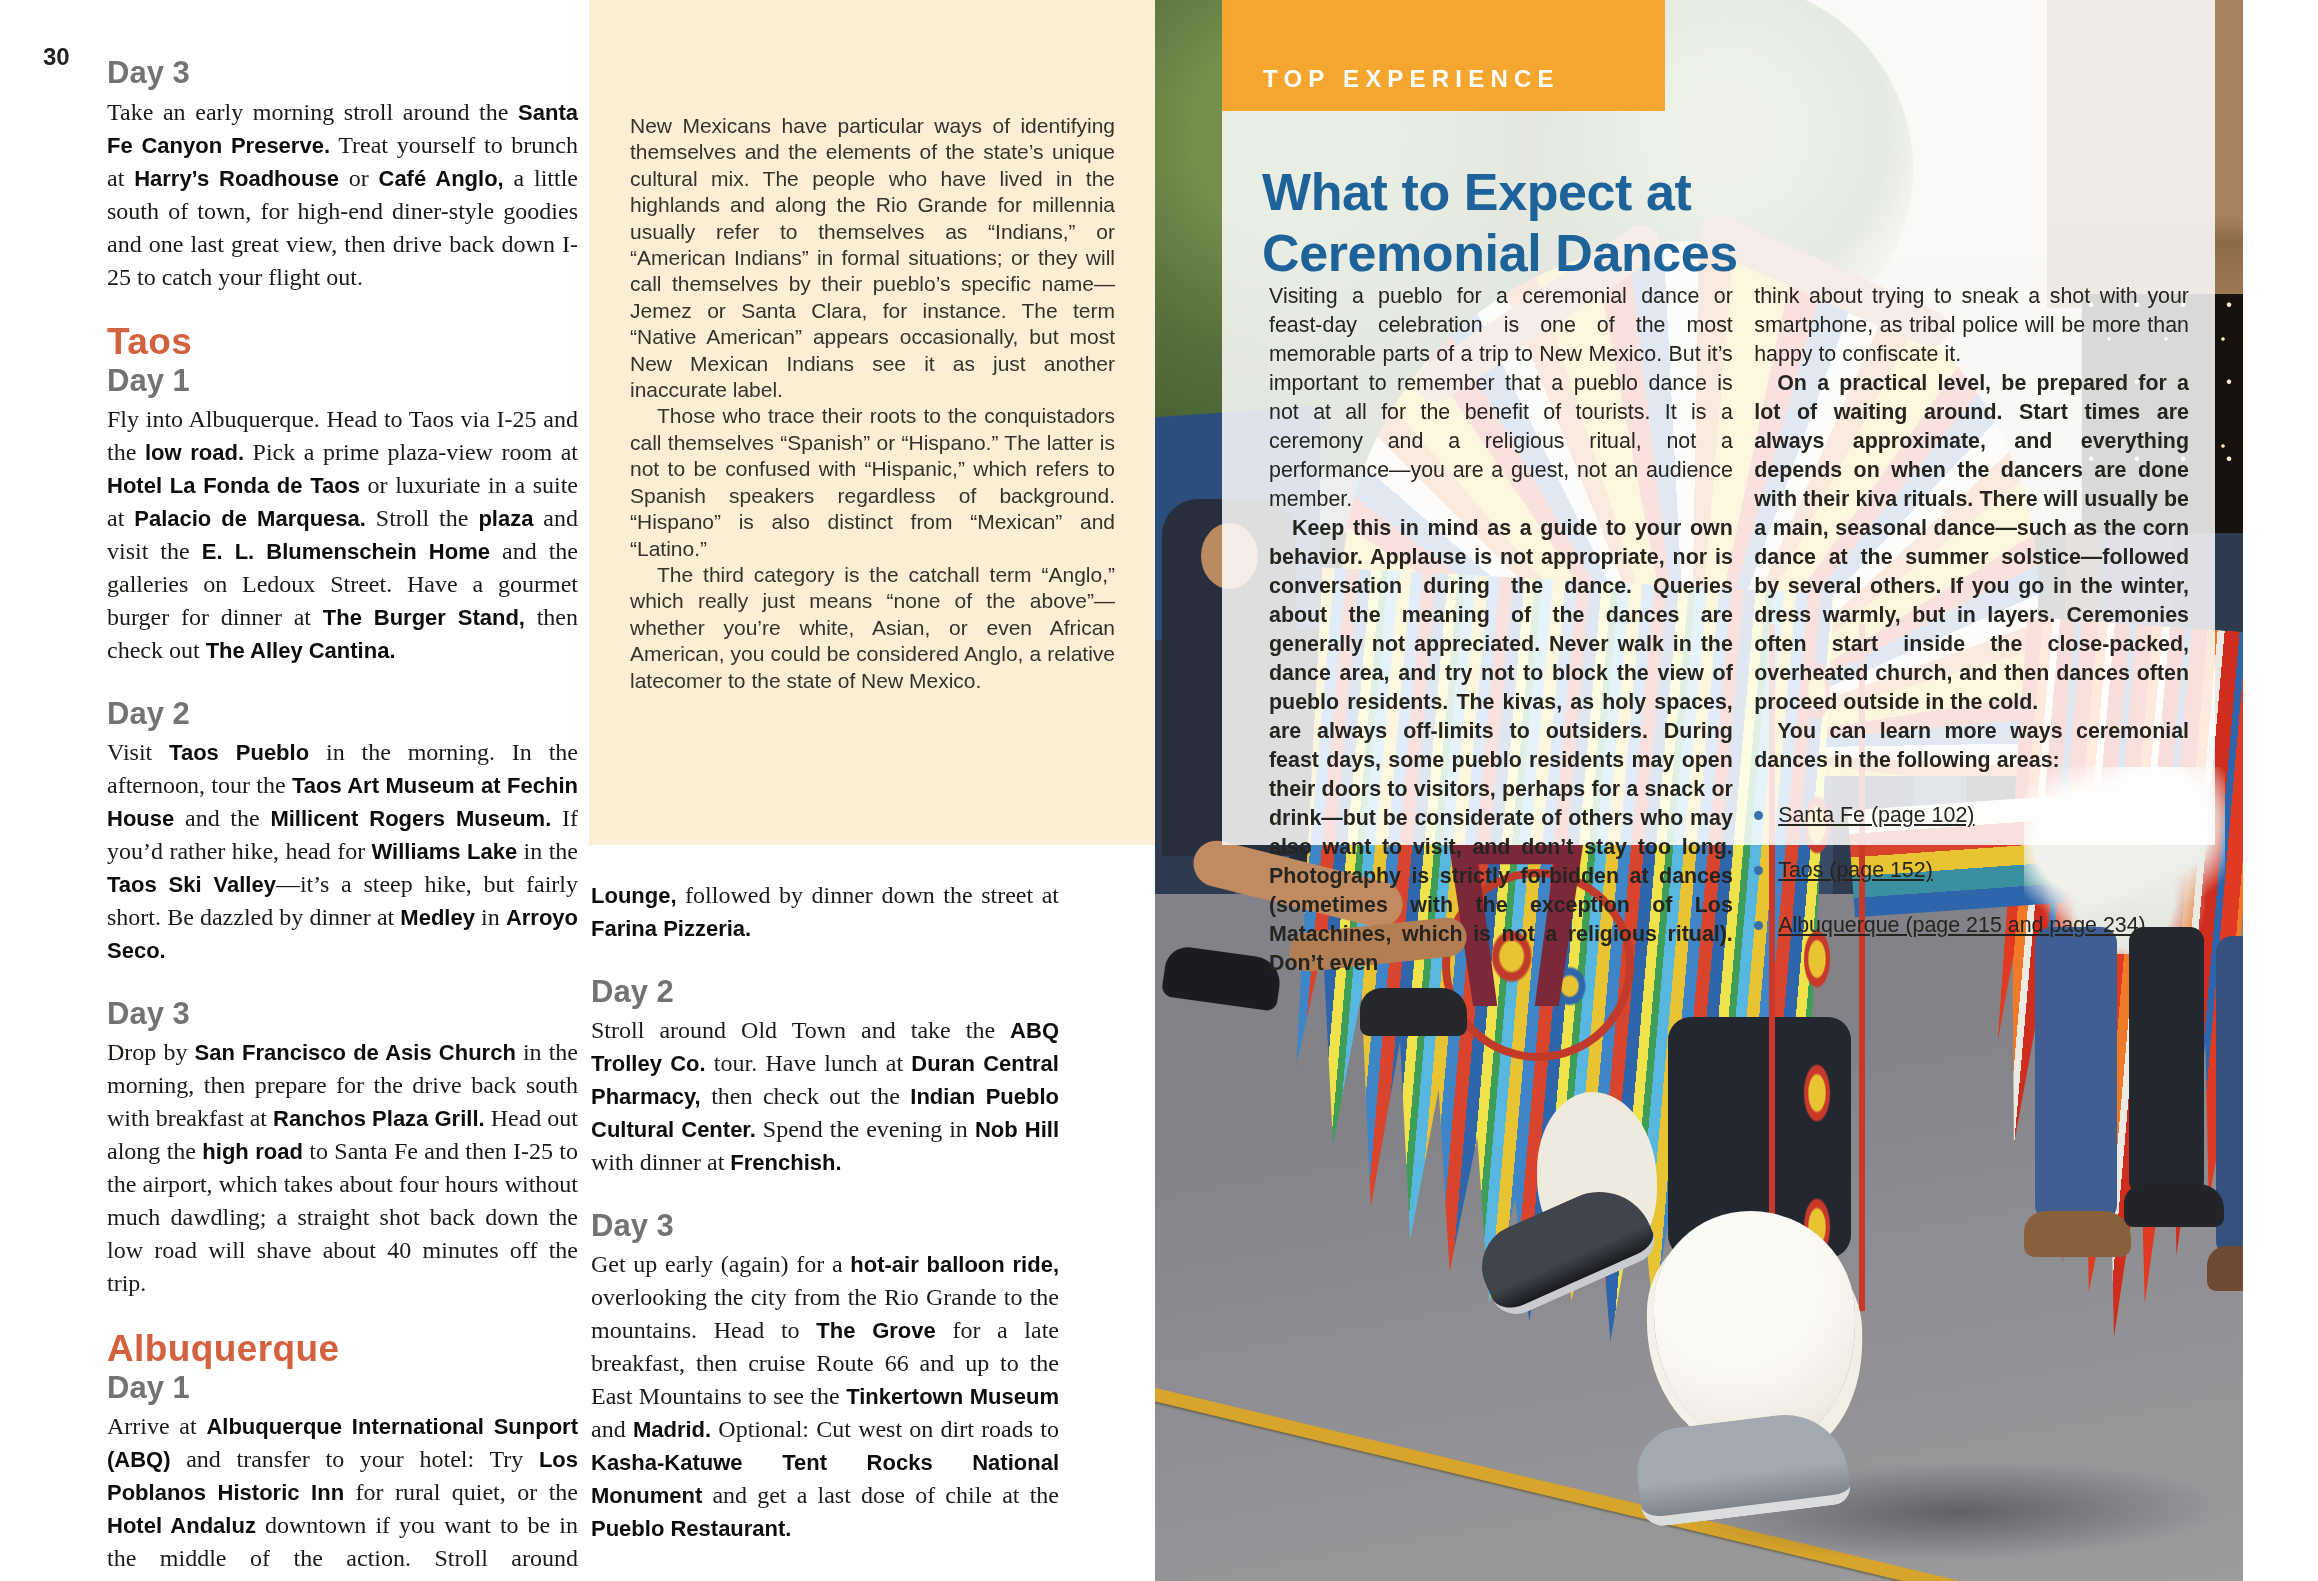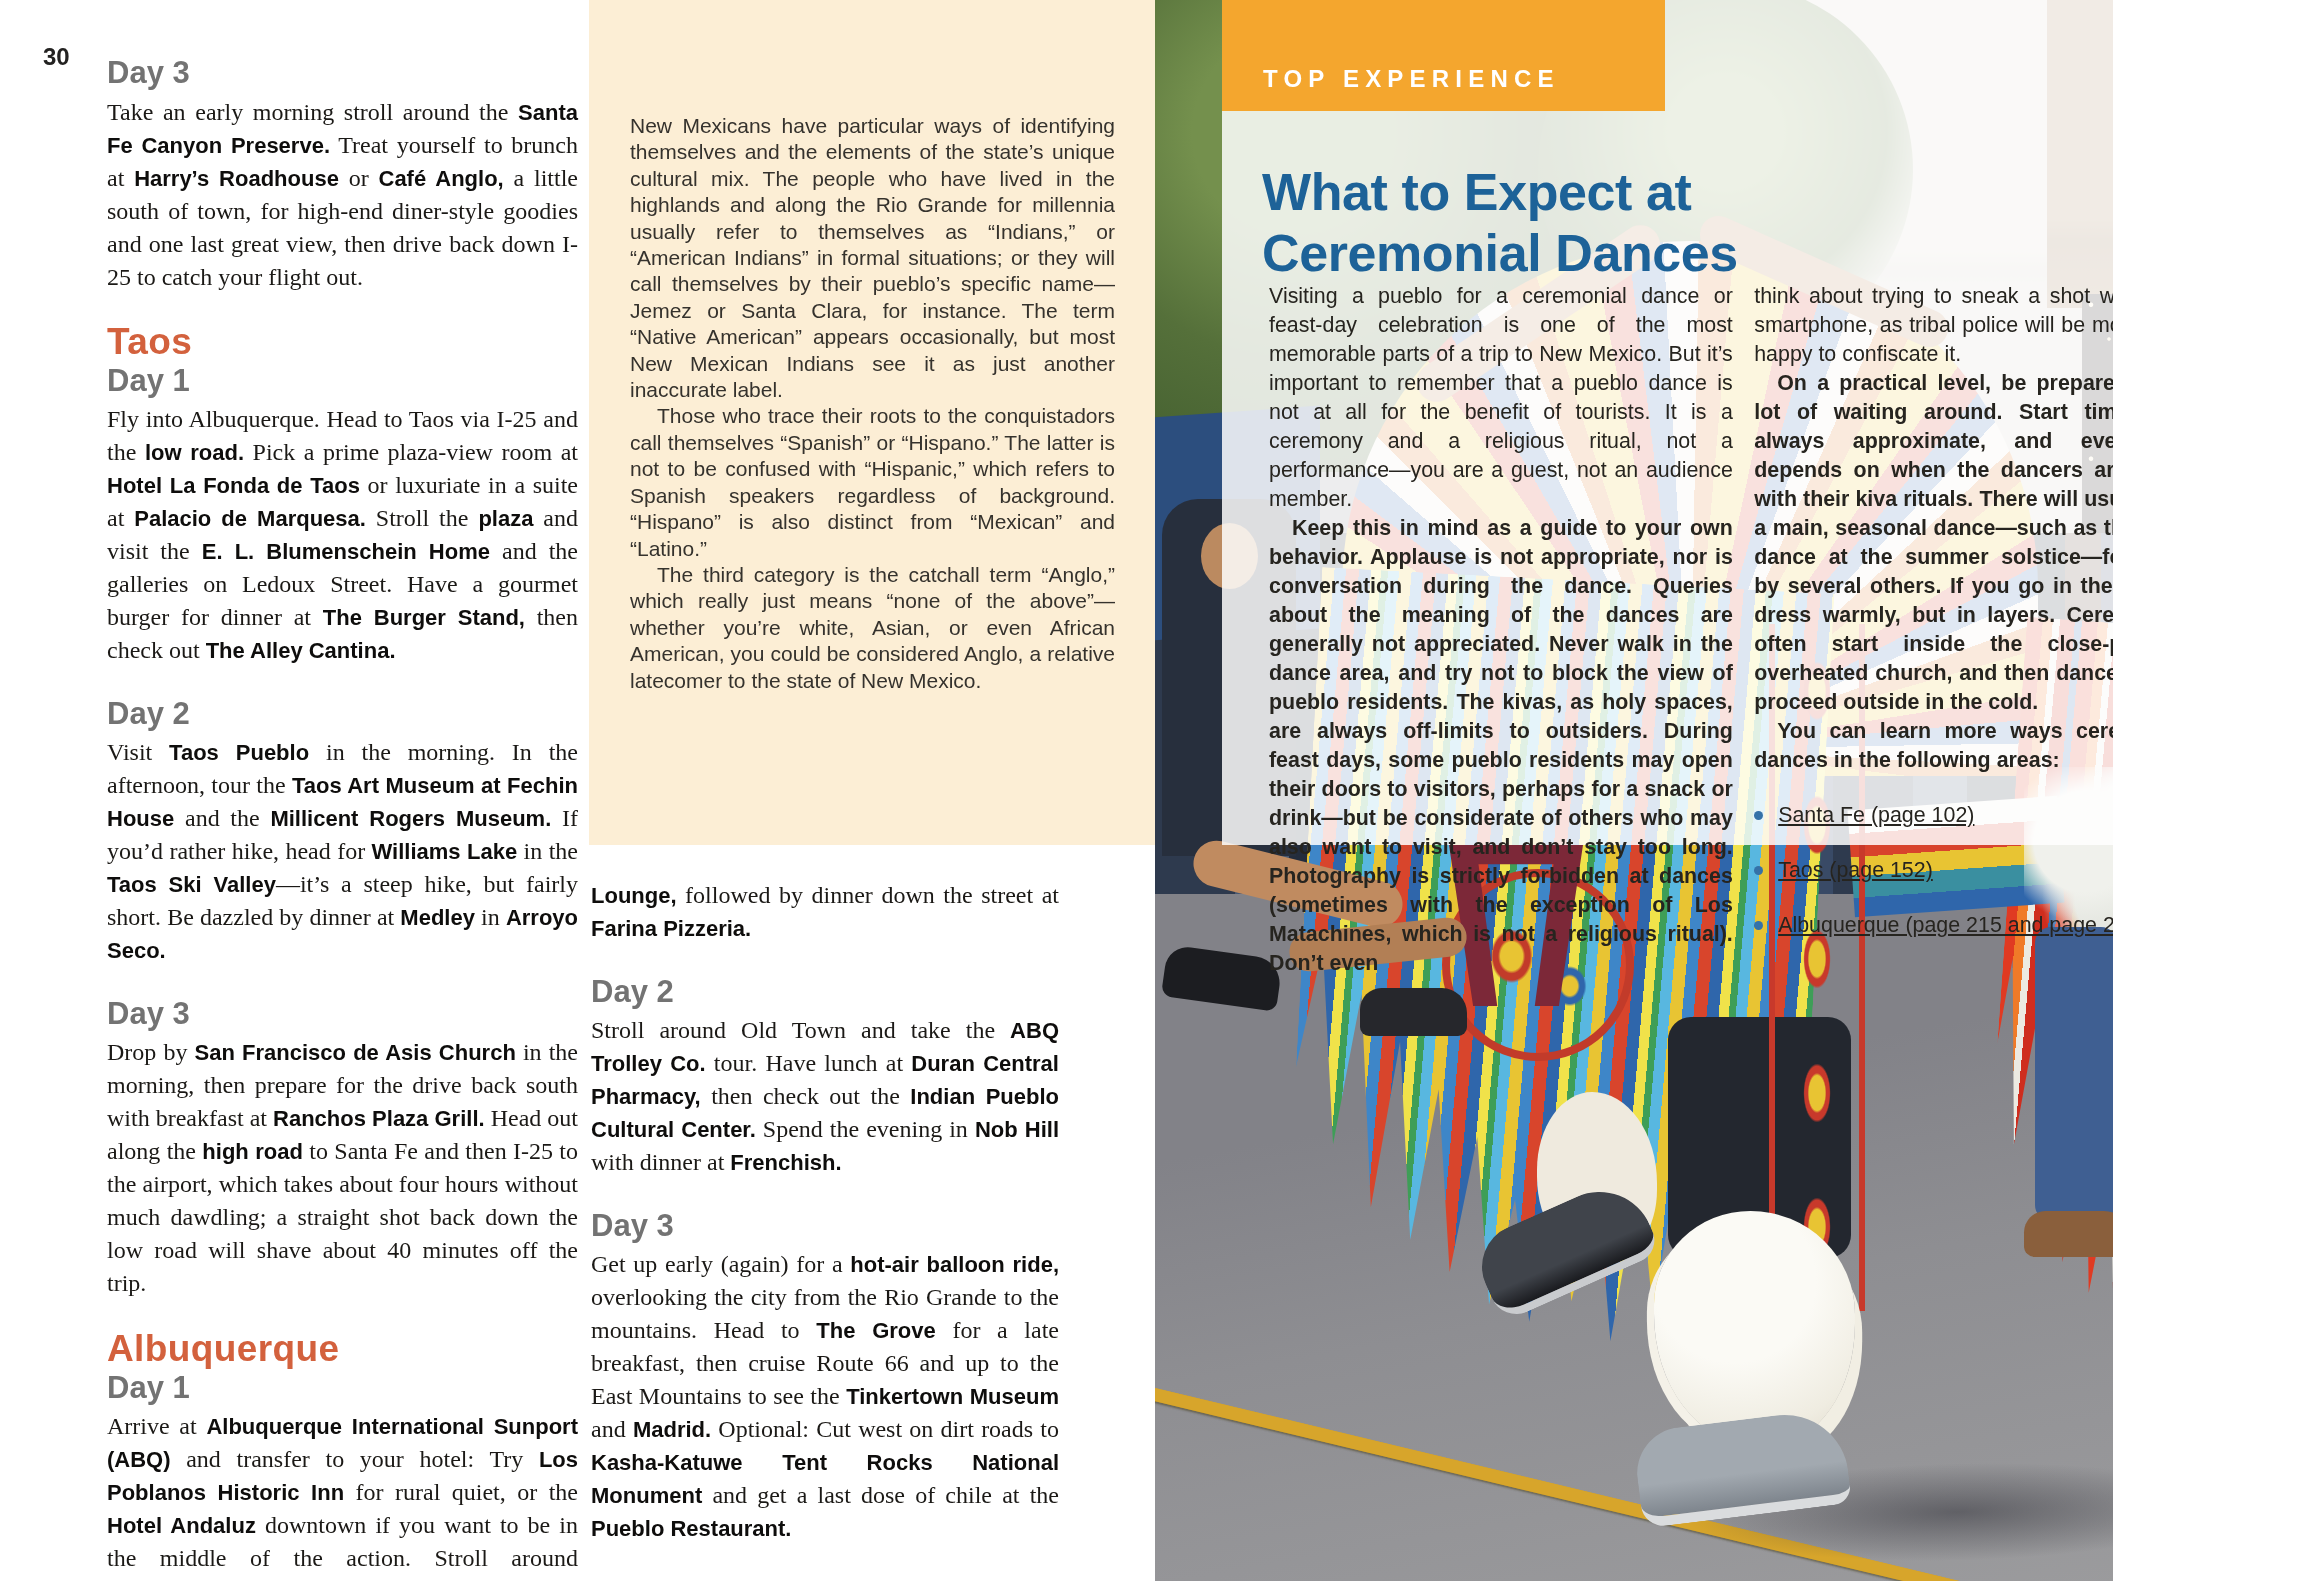--- a/index.html
+++ b/index.html
@@ -19,21 +19,21 @@
 
   
   #cream-box{position:absolute;left:589px;top:0;width:567px;height:845px;background:#fceed5;
              padding:70px 41px 0 41px;box-sizing:border-box;}
   .box-title{font:700 51px/57px "Liberation Sans",sans-serif;color:#1d6298;letter-spacing:-0.4px;}
   #box-body{margin-top:43px;}
   .box-para{font:21px/26.4px "Liberation Sans",sans-serif;color:#35322d;text-align:justify;margin:0;}
   .box-para.indent{text-indent:27px;}
 
   
-  #photo{position:absolute;left:1155px;top:0;width:958px;height:1581px;background:#8e8e92;overflow:hidden;}
+  #photo{position:absolute;left:1155px;top:0;width:1088px;height:1581px;background:#8e8e92;overflow:hidden;}
   #photo *{position:absolute;}
 
   .ph-trees{left:-36px;top:-27px;width:624px;height:499px;z-index:2;
     background:radial-gradient(circle at 28% 32%,#74904d 0 18%,#55703a 40%,#405c2e 70%,#35502a 100%);}
   .ph-trees2{left:383px;top:-18px;width:375px;height:375px;z-index:2;border-radius:50%;
     background:radial-gradient(circle at 50% 40%,#8aa45e 0 20%,#5d7a40 55%,transparent 75%);}
   .ph-wall{left:375px;top:0;width:678px;height:901px;z-index:1;
     background:linear-gradient(180deg,#dcd8cf 0 28%,#cfcbc2 30%,#d8d4cb 32%,#d6d2c9 100%);}
   .ph-building-tan{left:892px;top:0;width:272px;height:308px;z-index:3;
     background:linear-gradient(180deg,#a8825c 0 70%,#8d6c48 78%,#a17b54 100%);}

